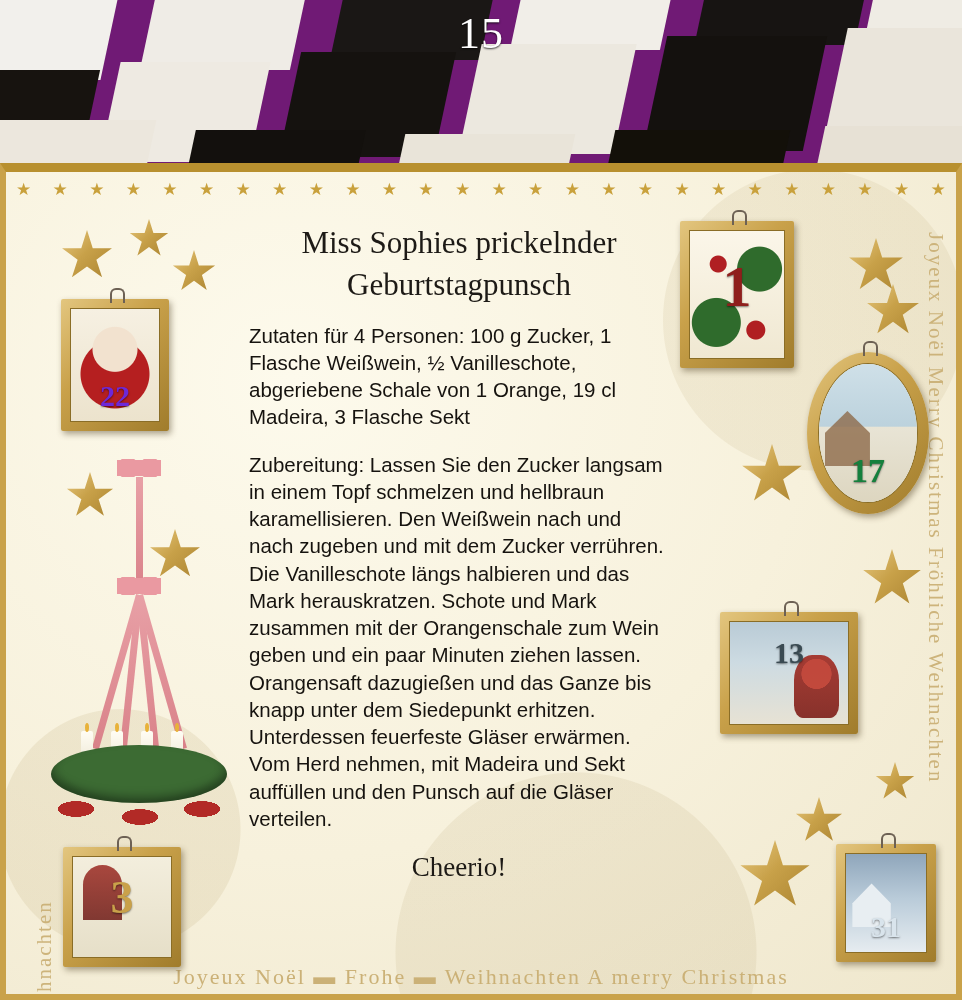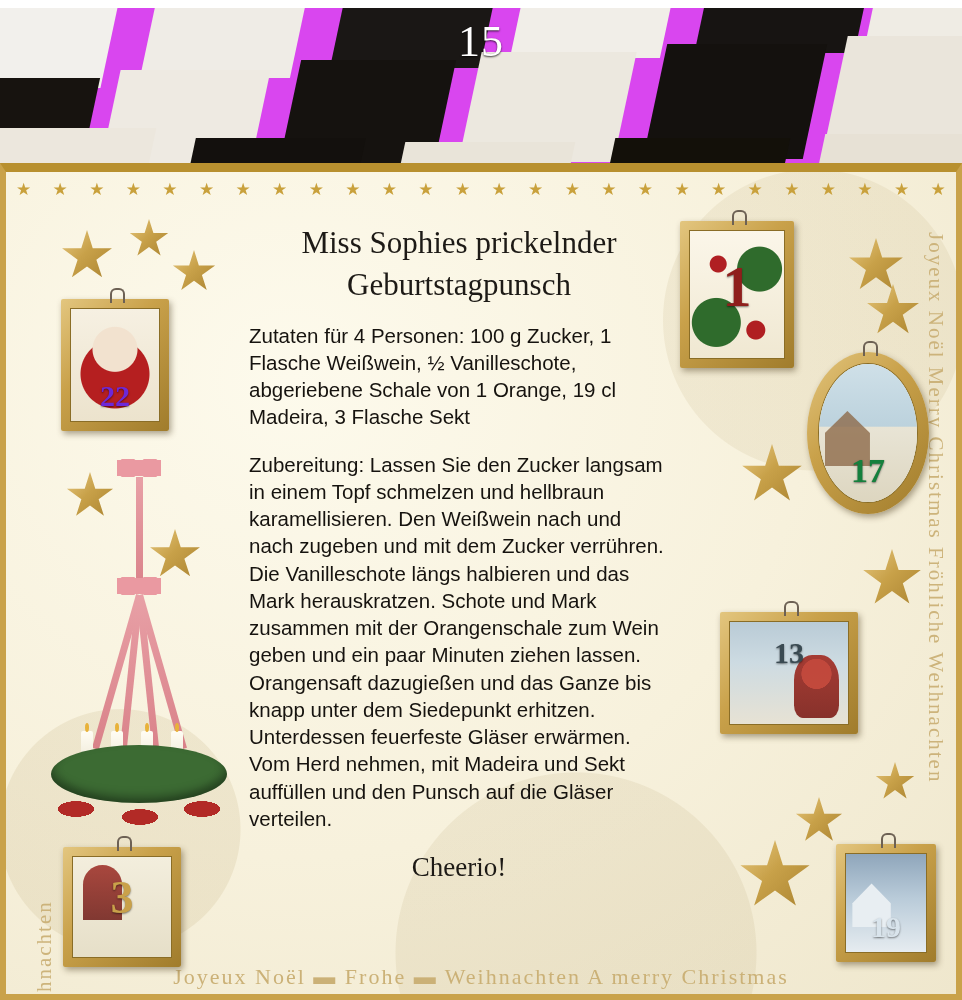--- a/index.html
+++ b/index.html
@@ -5,22 +5,22 @@
   html,body{margin:0;padding:0;}
   body{
     width:962px;height:1000px;overflow:hidden;
     background:#ffffff;
     font-family:"Liberation Sans", sans-serif;
   }
   #page{position:relative;width:962px;height:1000px;overflow:hidden;}
 
   
   .checker{
-    position:absolute;left:0;top:8px;width:962px;height:163px;
-    background:#d946ef;
+    position:absolute;left:0;top:0;width:962px;height:163px;
+    background:#701a75;
     overflow:hidden;
   }
   .checker .sq{position:absolute;}
   .page-number{
     position:absolute;left:0;top:8px;width:962px;text-align:center;
     color:#ffffff;font-family:"Liberation Serif", serif;font-size:44px;
     letter-spacing:1px;z-index:5;text-shadow:0 1px 2px rgba(0,0,0,.8);
   }
 
   
@@ -395,18 +395,18 @@
       <span class="hook"></span>
     </div>
     <div class="orn gstar" style="left:733px;top:668px;width:72px;height:72px;">
       <span class="hook"></span>
     </div>
 
     <div class="orn frame" style="left:830px;top:672px;width:100px;height:118px;">
       <span class="hook"></span>
       <div class="inner">
         <div class="sc-snow21"></div>
-        <div class="num-overlay" style="bottom:8px;font-size:30px;color:#d9e4ec;">19</div>
+        <div class="num-overlay" style="bottom:8px;font-size:30px;color:#d9e4ec;">31</div>
       </div>
     </div>
 
   </div>
 </div>
 
 </body></html>

